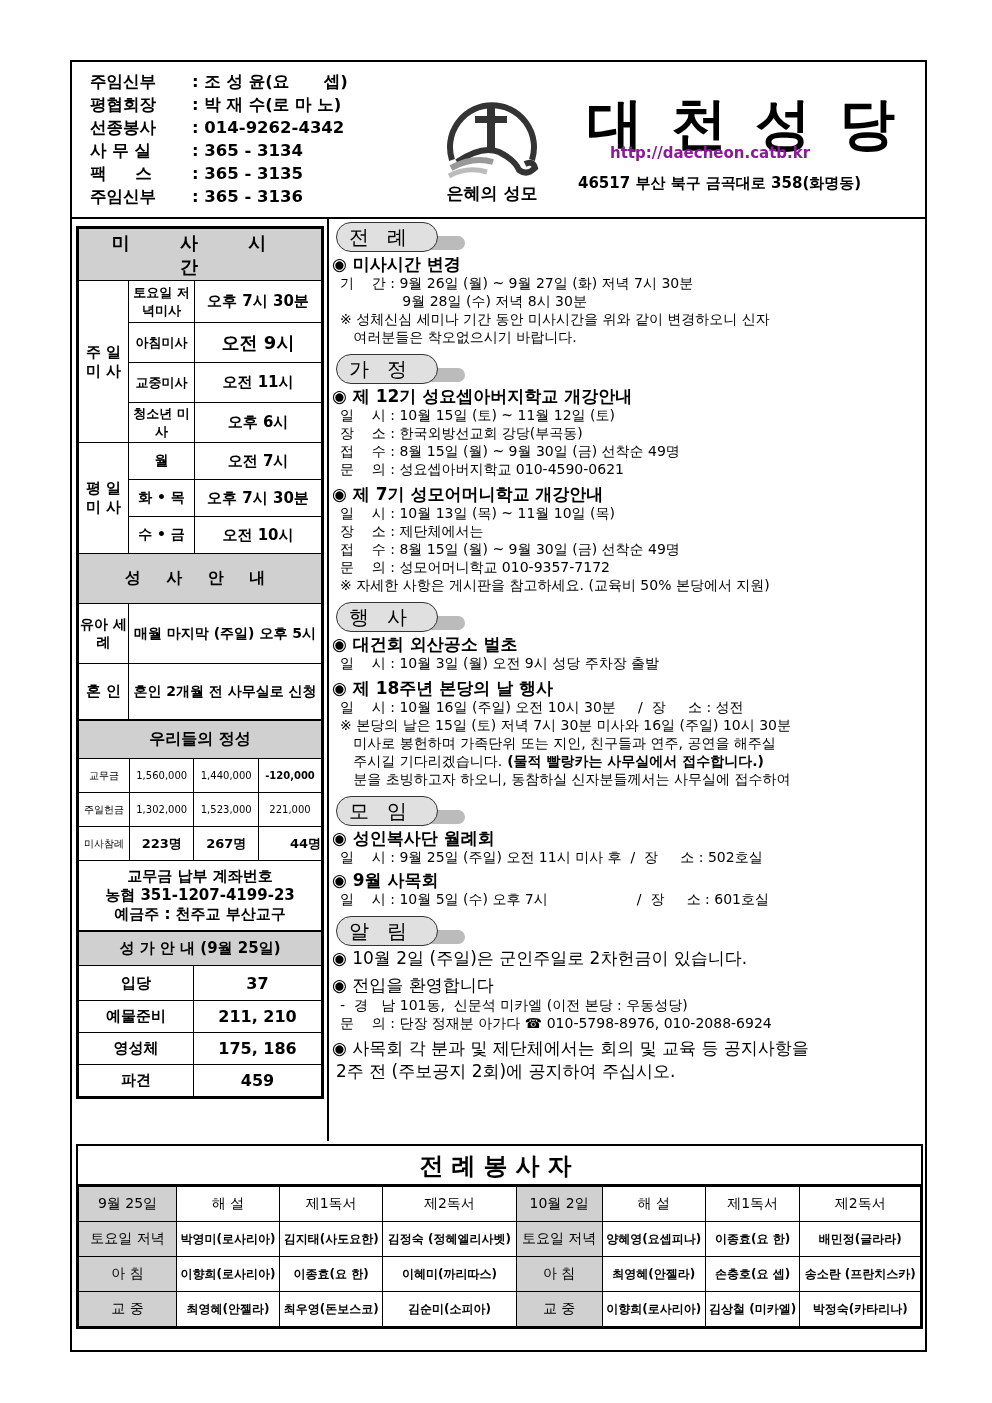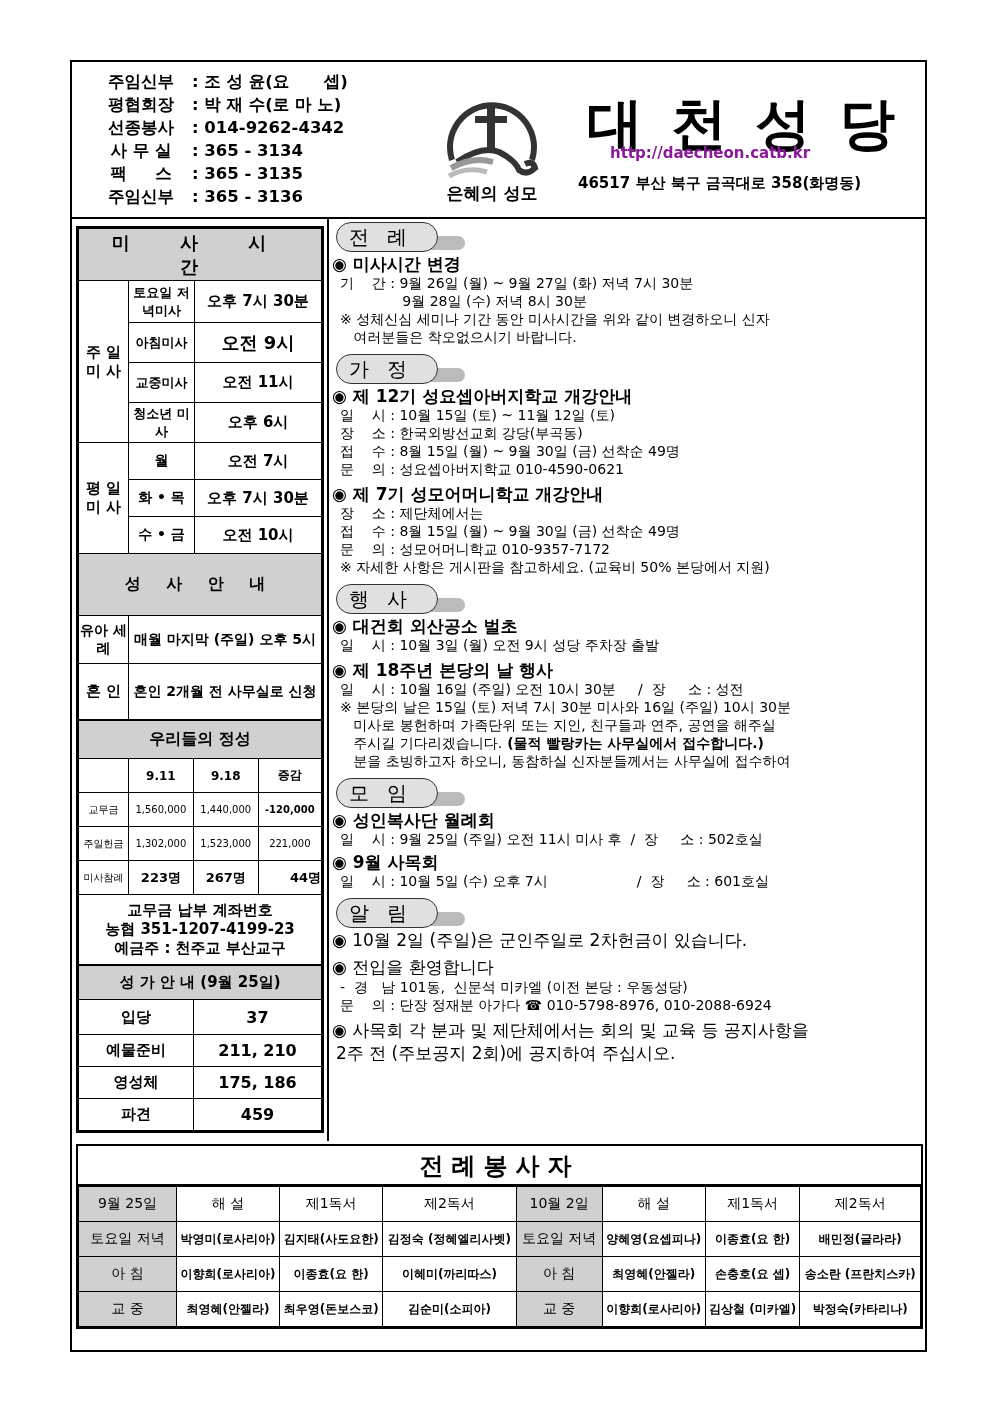--- a/index.html
+++ b/index.html
@@ -1,19 +1,19 @@
 <!DOCTYPE html>
 <html><head>
 <meta charset="utf-8">
 <style>
   * { box-sizing: border-box; margin: 0; padding: 0; }
   body { width: 992px; height: 1403px; background: #fff; position: relative; font-family: "DejaVu Sans", sans-serif; color: #000; overflow: hidden; }
   .page { position: absolute; left: 70px; top: 60px; width: 857px; height: 1292px; border: 2px solid #000; }
   .header { position: absolute; left: 0; top: 0; width: 853px; height: 157px; border-bottom: 2px solid #000; }
-  .info { position: absolute; left: 18px; top: 8px; font-weight: bold; font-size: 16.5px; line-height: 23px; text-align: center; }
+  .info { position: absolute; left: 18px; top: 8px; font-weight: bold; font-size: 16.5px; line-height: 23px; }
   .info-row { display: flex; white-space: pre; }
   .info-label { width: 102px; }
   .logo { position: absolute; left: 365px; top: 28px; width: 110px; height: 125px; }
   .logo-caption { position: absolute; left: 0; top: 92px; width: 110px; text-align: center; font-weight: bold; font-size: 17px; }
   .title { position: absolute; left: 515px; top: 25px; font-size: 56px; font-weight: bold; letter-spacing: 28px; font-family: "DejaVu Sans", sans-serif; }
   .url { position: absolute; left: 538px; top: 82px; color: #8b1a9a; font-weight: bold; font-size: 15px; }
   .addr { position: absolute; left: 506px; top: 112px; font-weight: bold; font-size: 15px; }
   .left-col { position: absolute; left: 4px; top: 164px; width: 248px; border: 2px solid #000; }
   .divider-v { position: absolute; left: 255px; top: 157px; width: 2px; height: 922px; background: #000; }
   table { border-collapse: collapse; width: 100%; }
@@ -95,44 +95,38 @@
       </tr>
       <tr style="height:37px">
             <td style="font-size:14px">화 • 목</td>
             <td style="font-size:15px">오후 7시 30분</td>
           </tr>
       <tr style="height:37px">
             <td style="font-size:14px">수 • 금</td>
             <td style="font-size:15px">오전 10시</td>
           </tr>
       <tr>
-            <td colspan="3" class="gray" style="height:62px;font-size:16px;letter-spacing:10px">성 사 안 내</td>
-          </tr>
-      <tr style="height:48px">
+            <td colspan="3" class="gray" style="height:50px;font-size:16px;letter-spacing:10px">성 사 안 내</td>
+          </tr>
+      <tr style="height:60px">
             <td style="font-size:14px">유아 세례</td>
             <td colspan="2" style="font-size:14px">매월 마지막 (주일) 오후 5시</td>
           </tr>
       <tr style="height:56px">
             <td style="font-size:15px">혼 인</td>
             <td colspan="2" style="font-size:14px">혼인 2개월 전 사무실로 신청</td>
           </tr>
     </tbody>
       </table>
 
     <table>
       <tbody>
           <tr>
             <td colspan="4" class="gray" style="height:38px;font-size:16px">우리들의 정성</td>
           </tr>
-      <tr style="height:34px">
-        <td style="width:50px"></td>
-        <td style="font-size:12px">9.11</td>
-        <td style="font-size:12px">9.18</td>
-        <td style="font-size:12px">증감</td>
-      </tr>
       <tr style="height:34px">
         <td style="font-size:10px;font-weight:normal">교무금</td>
         <td style="font-size:10px;font-weight:normal">1,560,000</td>
         <td style="font-size:10px;font-weight:normal">1,440,000</td>
         <td style="font-size:10px;font-weight:bold">-120,000</td>
       </tr>
       <tr style="height:34px">
         <td style="font-size:10px;font-weight:normal">주일헌금</td>
         <td style="font-size:10px;font-weight:normal">1,302,000</td>
         <td style="font-size:10px;font-weight:normal">1,523,000</td>
@@ -189,20 +183,21 @@
     <div class="line">   여러분들은 착오없으시기 바랍니다.</div>
 
     
     <div class="sec-tab" style="margin-top:8px">가정</div>
     <div class="item-title">◉ 제 12기 성요셉아버지학교 개강안내</div>
     <div class="line">일    시 : 10월 15일 (토) ~ 11월 12일 (토)</div>
     <div class="line">장    소 : 한국외방선교회 강당(부곡동)</div>
     <div class="line">접    수 : 8월 15일 (월) ~ 9월 30일 (금) 선착순 49명</div>
     <div class="line">문    의 : 성요셉아버지학교 010-4590-0621</div>
     <div class="item-title" style="margin-top:6px">◉ 제 7기 성모어머니학교 개강안내</div>
+    <div class="line">일    시 : 10월 13일 (목) ~ 11월 10일 (목)</div>
     <div class="line">장    소 : 제단체에서는</div>
     <div class="line">접    수 : 8월 15일 (월) ~ 9월 30일 (금) 선착순 49명</div>
     <div class="line">문    의 : 성모어머니학교 010-9357-7172</div>
     <div class="line">※ 자세한 사항은 게시판을 참고하세요. (교육비 50% 본당에서 지원)</div>
 
     
     <div class="sec-tab" style="margin-top:8px">행사</div>
     <div class="item-title">◉ 대건회 외산공소 벌초</div>
     <div class="line">일    시 : 10월 3일 (월) 오전 9시 성당 주차장 출발</div>
     <div class="item-title" style="margin-top:6px">◉ 제 18주년 본당의 날 행사</div>

